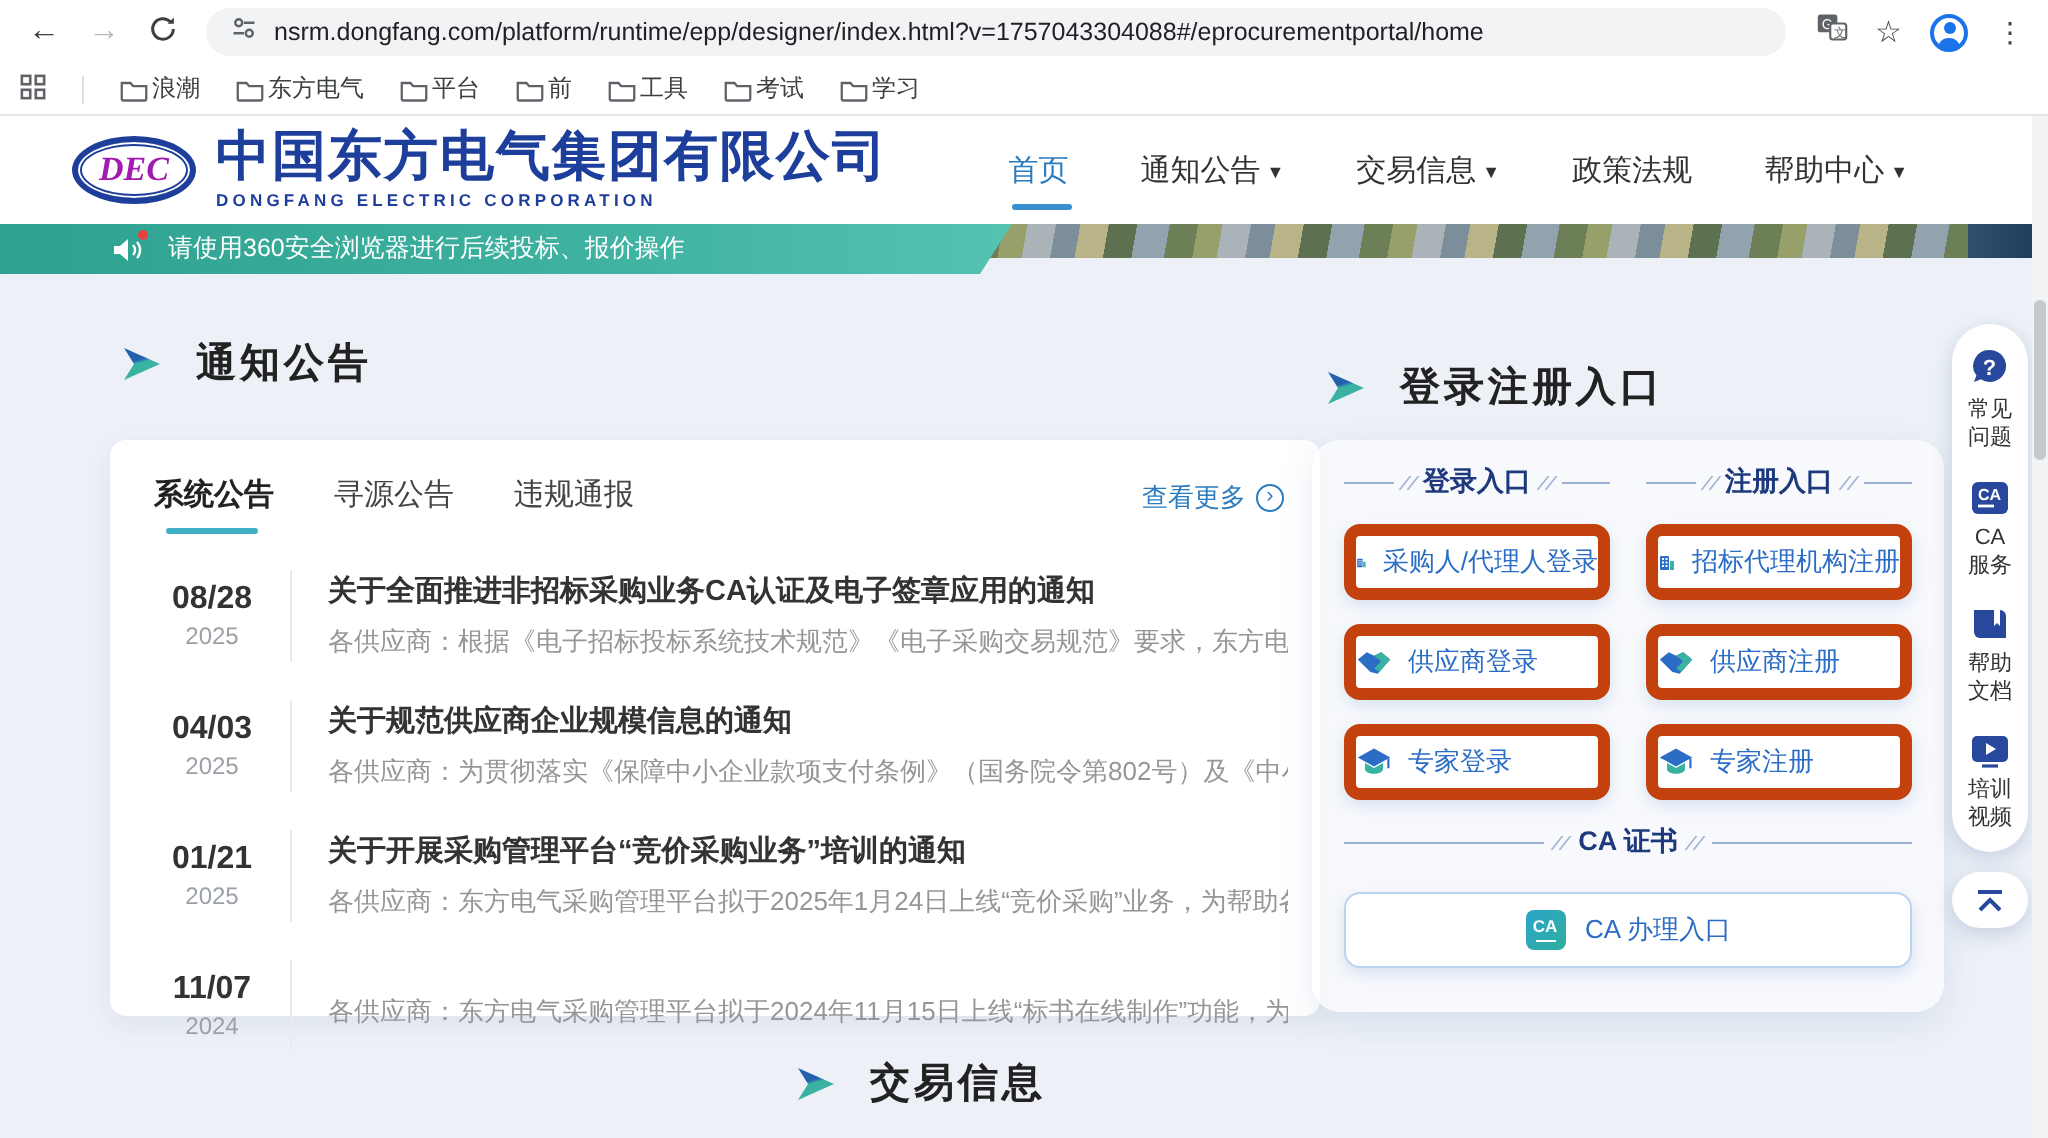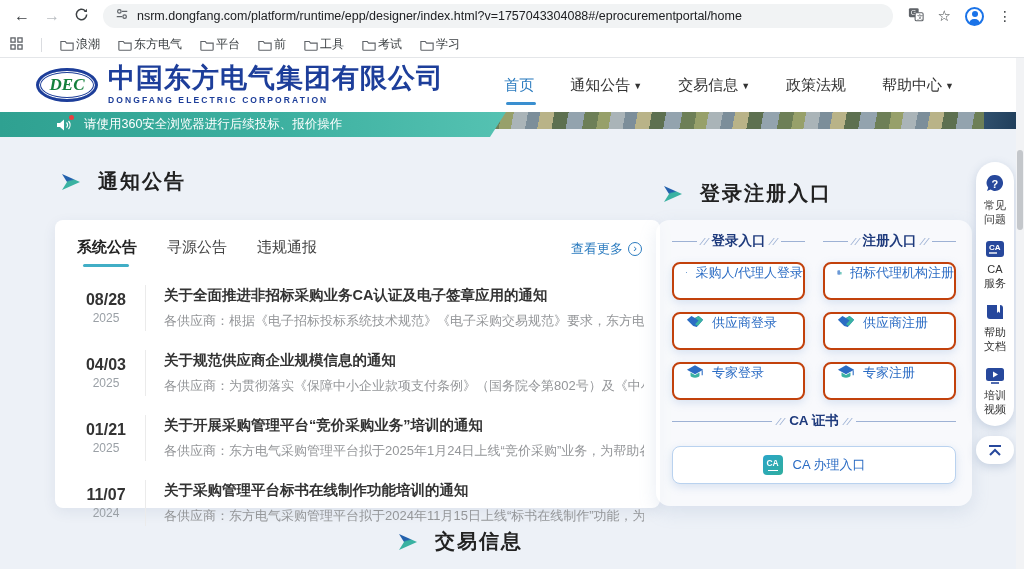--- a/index.html
+++ b/index.html
@@ -20,21 +20,21 @@
   .avatar-circle::after { content:""; position:absolute; width:11px; height:5px; border-radius:6px 6px 0 0; background:#1a73e8; margin-top:11px; }
   .kebab { font-size:14px; letter-spacing:0; }
   .star { font-size:15px; }
   .bookmarks { position:absolute; top:32px; left:0; width:1024px; height:26px; background:#ffffff; border-bottom:1px solid #e4e6e9; display:flex; align-items:center; gap:18px; padding-left:10px; font-size:12px; color:#3c4043; }
   .bm-item { display:flex; align-items:center; gap:2px; cursor:pointer; }
   .bm-sep { width:1px; height:14px; background:#dadce0; }
 
   
   .site-header { position:absolute; top:58px; left:0; width:1024px; height:54px; background:#ffffff; display:flex; align-items:center; }
   .logo-wrap { display:flex; align-items:center; gap:10px; margin-left:36px; }
-  .logo-oval { width:62px; height:34px; border:3px solid #1d3e9a; border-radius:50%; display:flex; align-items:center; justify-content:center; font-family:"Liberation Serif","DejaVu Serif",serif; font-style:italic; font-weight:bold; font-size:17px; color:#15803d; box-shadow:inset 0 0 0 1px #fff, inset 0 0 0 2px #1d3e9a; }
+  .logo-oval { width:62px; height:34px; border:3px solid #1d3e9a; border-radius:50%; display:flex; align-items:center; justify-content:center; font-family:"Liberation Serif","DejaVu Serif",serif; font-style:italic; font-weight:bold; font-size:17px; color:#a21caf; box-shadow:inset 0 0 0 1px #fff, inset 0 0 0 2px #1d3e9a; }
   .logo-text { display:flex; flex-direction:column; line-height:1.1; }
   .logo-cn { font-size:27px; font-weight:bold; color:#1d3e9a; letter-spacing:1px; }
   .logo-en { font-size:8.5px; font-weight:bold; color:#1d3e9a; letter-spacing:2.1px; margin-top:2px; }
   .main-nav { display:flex; align-items:flex-start; gap:36px; margin-left:auto; margin-right:70px; font-size:15px; color:#333; }
   .nav-item { position:relative; cursor:pointer; display:flex; align-items:center; gap:3px; padding:6px 0; }
   .nav-item.active { color:#2b7bbf; }
   .nav-item.active::after { content:""; position:absolute; left:2px; bottom:-4px; width:30px; height:3px; background:#3a8fd0; border-radius:2px; }
   .caret { font-size:9px; color:#333; margin-top:2px; }
 
   
@@ -73,21 +73,21 @@
 
   
   .portal-bg { position:absolute; left:656px; top:92px; width:316px; height:286px; background:rgba(255,255,255,.6); border-radius:14px; box-shadow:0 6px 18px rgba(120,150,190,.18); }
   .portal-title { position:absolute; left:662px; top:52px;font-family:Liberation Mono, monospace; }
   .hdr-row { position:absolute; left:672px; top:104px; width:284px; display:flex; gap:18px; }
   .deco-hdr { flex:1; display:flex; align-items:center; gap:5px; }
   .deco-line { flex:1; height:1px; background:#9db1d4; }
   .tick { width:5px; height:7px; transform:skewX(-38deg); border-left:1.5px solid #9db1d4; border-right:1.5px solid #9db1d4; }
   .deco-label { font-size:13.5px; font-weight:bold; color:#1e3a7c; }
   .btn-grid { position:absolute; left:672px; top:134px; display:grid; grid-template-columns:133px 133px; grid-auto-rows:38px; column-gap:18px; row-gap:12px; }
-  .p-btn { background:#ffffff; border:2px solid #c2410c; border-radius:8px; display:flex; gap:8px; padding-left:12px; cursor:pointer; box-shadow:0 3px 8px rgba(120,160,210,.25); }
+  .p-btn { background:#ffffff; border:6px solid #c2410c; border-radius:8px; display:flex; align-items:center; gap:8px; cursor:pointer; box-shadow:0 3px 8px rgba(120,160,210,.25); }
   .p-btn-label { font-size:13px; color:#2b6cc4; white-space:nowrap; }
   .ca-hdr { position:absolute; left:672px; top:284px; width:284px; display:flex; align-items:center; gap:6px; }
   .ca-btn { position:absolute; left:672px; top:318px; width:284px; height:38px; background:#ffffff; border:1px solid #b9d2ef; border-radius:8px; display:flex; align-items:center; justify-content:center; gap:10px; cursor:pointer; box-shadow:0 3px 8px rgba(120,160,210,.25); }
   .ca-badge { width:20px; height:20px; border-radius:4px; background:linear-gradient(135deg,#2ba5c9,#2fae9e); color:#fff; font-size:8.5px; font-weight:bold; display:flex; flex-direction:column; align-items:center; justify-content:center; line-height:1; }
   .ca-badge i { display:block; width:10px; height:1.5px; background:#fff; margin-top:2px; }
 
   
   .trade-title { position:absolute; left:0; top:400px; width:920px; display:flex; justify-content:center; }
 
   
@@ -300,21 +300,20 @@
             <div class="n-desc">各供应商：东方电气采购管理平台拟于2025年1月24日上线“竞价采购”业务，为帮助各供…</div>
           </div>
         </div>
         <div class="notice-item">
           <div class="n-date">
             <div class="n-mmdd">11/07</div>
             <div class="n-year">2024</div>
           </div>
           <div class="n-div"></div>
           <div class="n-body">
-            <div class="n-title">关于采购管理平台标书在线制作功能培训的通知</div>
             <div class="n-desc">各供应商：东方电气采购管理平台拟于2024年11月15日上线“标书在线制作”功能，为帮…</div>
           </div>
         </div>
       </div>
     </div>
 
     <div class="portal-bg"></div>
     <div class="sec-title portal-title">
       <svg width="24" height="20" viewBox="0 0 24 20">
           <path d="M2 2l18 8-18 8 5-8z" fill="url(#g1)"></path>

